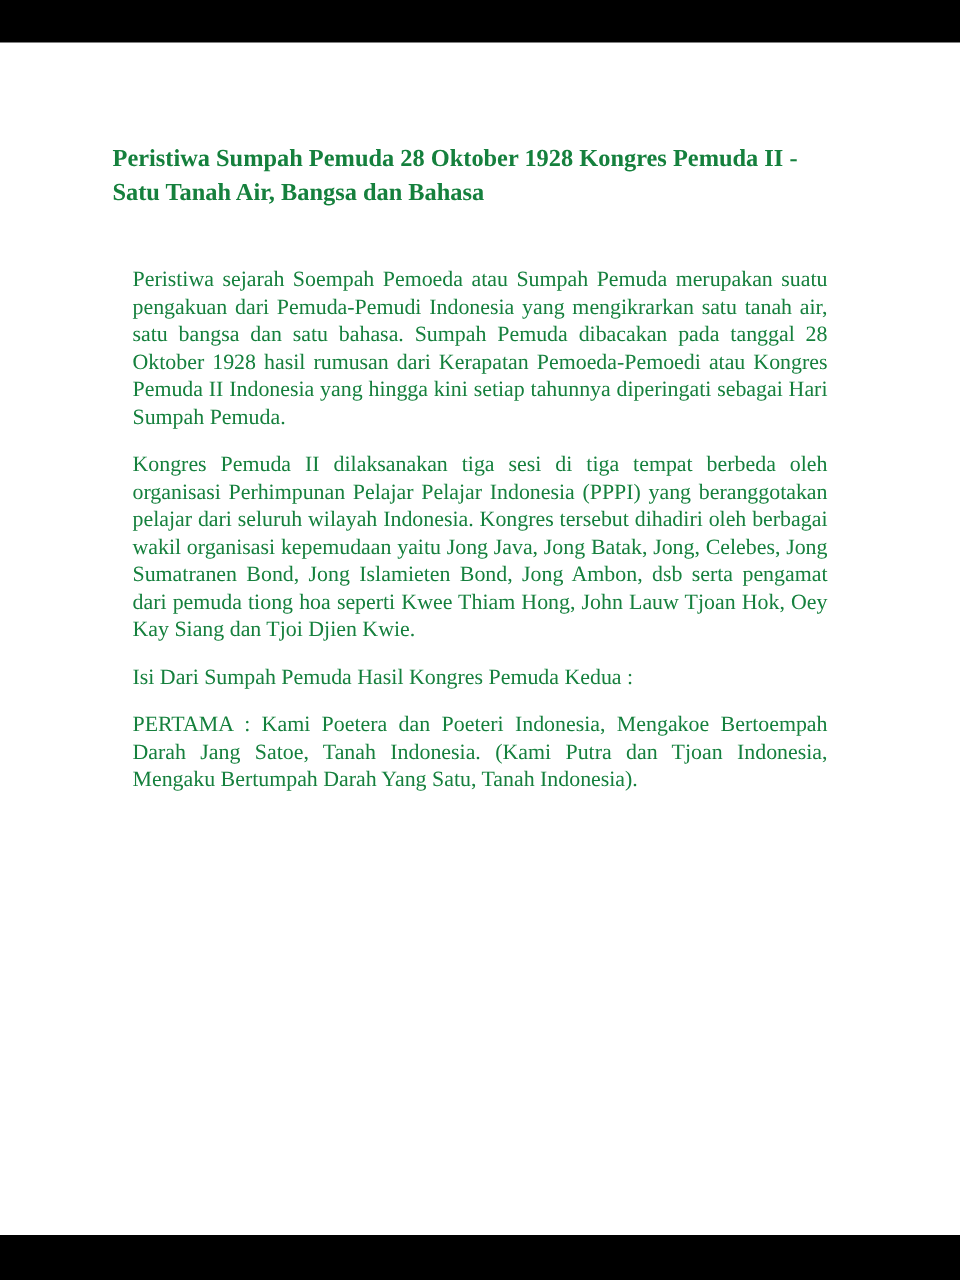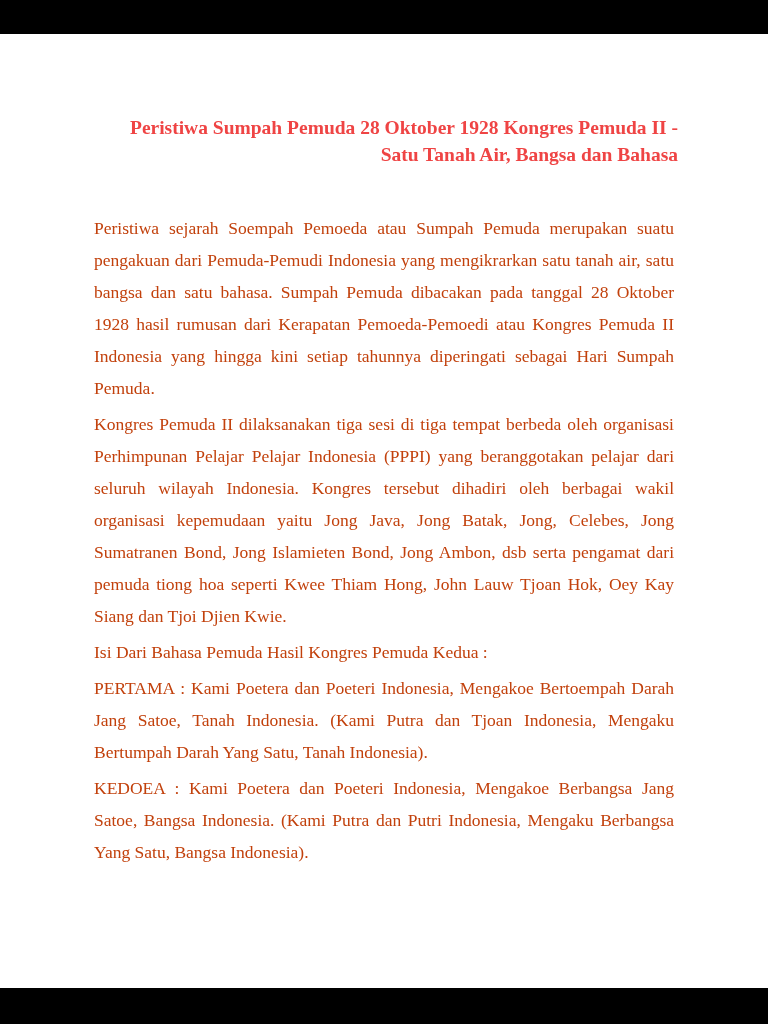--- a/index.html
+++ b/index.html
@@ -31,44 +31,43 @@
     right: 0;
     background: #ffffff;
     color: #000000;
     padding: 80px 90px 0 90px;
     box-sizing: border-box;
   }
   .doc-title {
     font-weight: bold;
     font-size: 19.5px;
     line-height: 27px;
-    text-align: right;
+    text-align: left;
     margin: 0 0 44px 0;
-    color: #ef4444;
+    color: #15803d;
   }
   .doc-body p {
-    margin: 4px;
+    margin: 16px;
     font-size: 17.5px;
-    line-height: 32px;
+    line-height: 22px;
     text-align: justify;
-    color: #c2410c;
+    color: #15803d;
   }
 </style>
 </head>
 <body>
 
 <div class="screen">
   <div class="letterbox top"></div>
 
   <div class="page">
     <h1 class="doc-title">Peristiwa Sumpah Pemuda 28 Oktober 1928 Kongres Pemuda II - Satu Tanah Air, Bangsa dan Bahasa</h1>
 
     <div class="doc-body">
       <p>Peristiwa sejarah Soempah Pemoeda atau Sumpah Pemuda merupakan suatu pengakuan dari Pemuda-Pemudi Indonesia yang mengikrarkan satu tanah air, satu bangsa dan satu bahasa. Sumpah Pemuda dibacakan pada tanggal 28 Oktober 1928 hasil rumusan dari Kerapatan Pemoeda-Pemoedi atau Kongres Pemuda II Indonesia yang hingga kini setiap tahunnya diperingati sebagai Hari Sumpah Pemuda.</p>
       <p>Kongres Pemuda II dilaksanakan tiga sesi di tiga tempat berbeda oleh organisasi Perhimpunan Pelajar Pelajar Indonesia (PPPI) yang beranggotakan pelajar dari seluruh wilayah Indonesia. Kongres tersebut dihadiri oleh berbagai wakil organisasi kepemudaan yaitu Jong Java, Jong Batak, Jong, Celebes, Jong Sumatranen Bond, Jong Islamieten Bond, Jong Ambon, dsb serta pengamat dari pemuda tiong hoa seperti Kwee Thiam Hong, John Lauw Tjoan Hok, Oey Kay Siang dan Tjoi Djien Kwie.</p>
-      <p>Isi Dari Bahasa Pemuda Hasil Kongres Pemuda Kedua :</p>
+      <p>Isi Dari Sumpah Pemuda Hasil Kongres Pemuda Kedua :</p>
       <p>PERTAMA : Kami Poetera dan Poeteri Indonesia, Mengakoe Bertoempah Darah Jang Satoe, Tanah Indonesia. (Kami Putra dan Tjoan Indonesia, Mengaku Bertumpah Darah Yang Satu, Tanah Indonesia).</p>
-      <p>KEDOEA : Kami Poetera dan Poeteri Indonesia, Mengakoe Berbangsa Jang Satoe, Bangsa Indonesia. (Kami Putra dan Putri Indonesia, Mengaku Berbangsa Yang Satu, Bangsa Indonesia).</p>
     </div>
   </div>
 
   <div class="letterbox bottom"></div>
 </div>
 
 </body></html>

